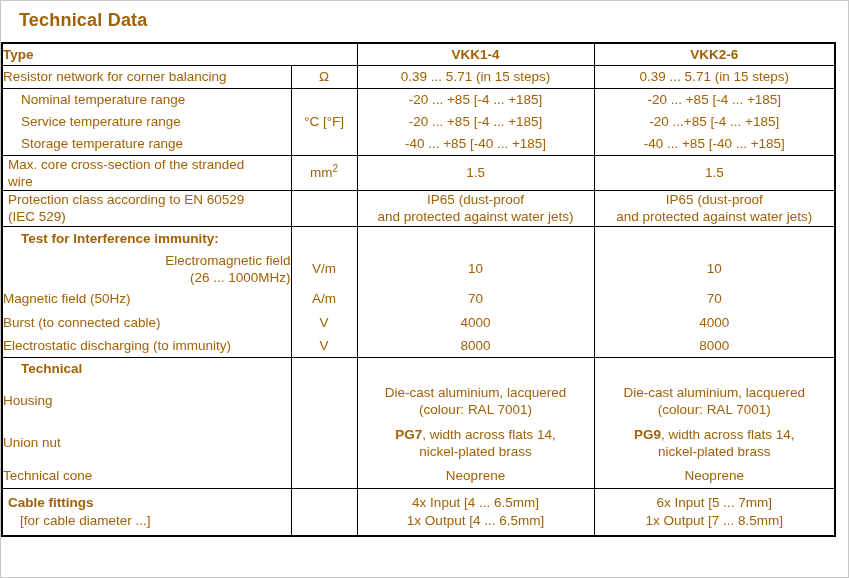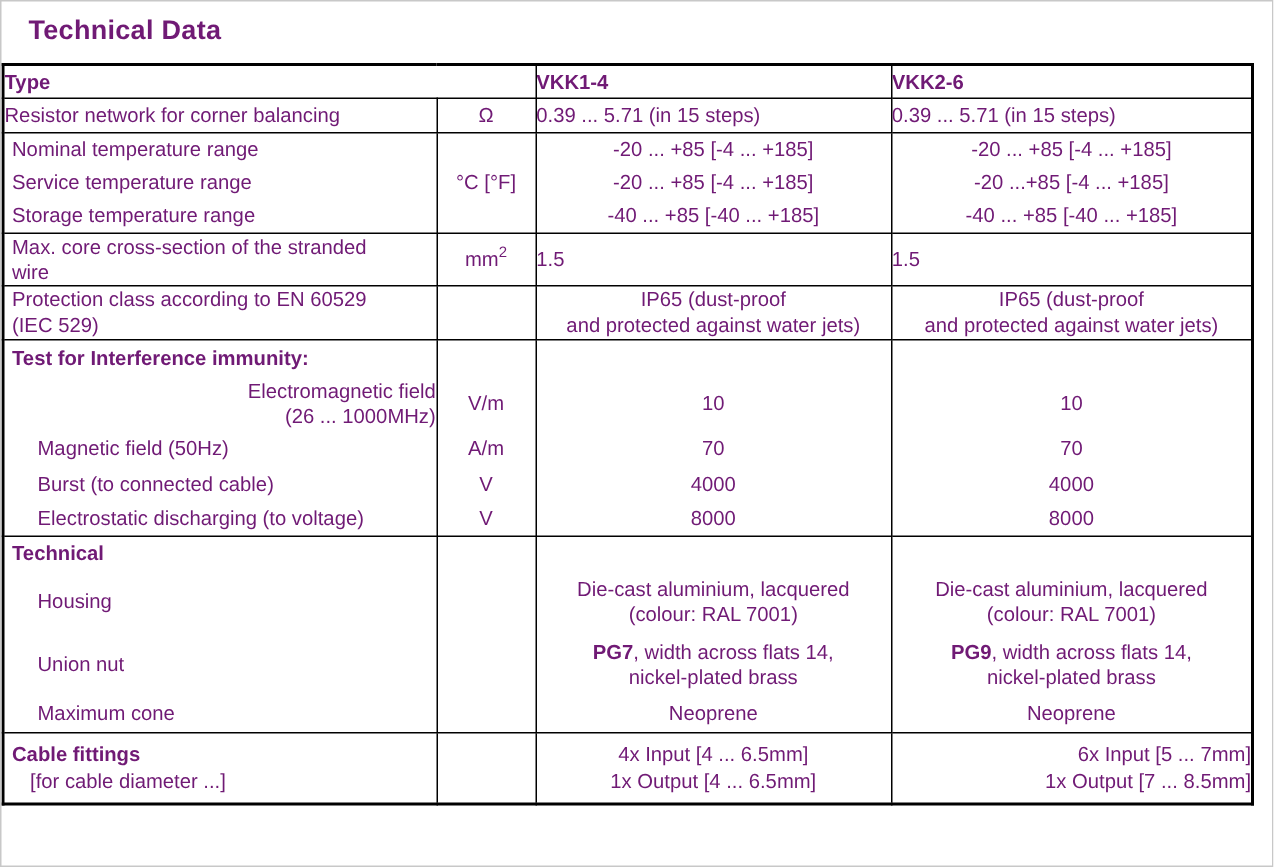--- a/index.html
+++ b/index.html
@@ -3,21 +3,21 @@
 <meta charset="utf-8">
 <style>
   html,body{margin:0;padding:0;background:#fff;}
   .page{
     position:relative;
     width:849px;height:578px;
     background:#fff;
     border:1px solid #c8c8c8;
     box-sizing:border-box;
     font-family:"Liberation Sans", sans-serif;
-    color:#701a75;
+    color:#a16207;
     overflow:hidden;
   }
   .doc-title{
     position:absolute;left:18px;top:9px;
     font-size:18px;font-weight:bold;letter-spacing:0.2px;
   }
   table.tech{
     position:absolute;left:0;top:41px;
     width:833px;
     border-collapse:collapse;
@@ -26,27 +26,27 @@
     border:2px solid #000;
   }
   table.tech td{
     border:1px solid #000;
     padding:0;
     vertical-align:middle;
     overflow:hidden;
   }
   td.lbl{padding-left:5px;text-align:left;}
   td.unit{text-align:center;}
-  td.val{}
+  td.val{text-align:center;}
   .bold{font-weight:bold;}
   .blk{vertical-align:top !important;}
   .line{display:flex;align-items:center;}
   .line.c{justify-content:center;}
-  .line.l{justify-content:flex-start;padding-left:5px;}
-  .line.ind{justify-content:flex-start;padding-left:22px;}
+  .line.l{justify-content:flex-start;padding-left:5px;margin-left:13px;}
+  .line.ind{justify-content:flex-start;}
   .two{display:flex;flex-direction:column;justify-content:center;line-height:17px;}
   .two.c{align-items:center;}
   .two.l{align-items:flex-start;padding-left:5px;}
   
   .h22{height:22px;}
   .h23{height:23px;}
   .h24{height:24px;}
   .h36{height:36px;}
   .h42{height:42px;}
   sup{font-size:10px;line-height:0;}
@@ -137,21 +137,21 @@
 
     <tr style="height:130px">
       <td class="blk">
         <div class="line l h24 bold">Test for Interference immunity:</div>
         <div class="h36 two" style="align-items:flex-end;padding-left:22px;">
           <div>Electromagnetic field</div>
           <div>(26 ... 1000MHz)</div>
         </div>
         <div class="line ind h24">Magnetic field (50Hz)</div>
         <div class="line ind h23">Burst (to connected cable)</div>
-        <div class="line ind h23">Electrostatic discharging (to voltage)</div>
+        <div class="line ind h23">Electrostatic discharging (to immunity)</div>
       </td>
       <td class="blk unit">
         <div class="h24"></div>
         <div class="line c h36">V/m</div>
         <div class="line c h24">A/m</div>
         <div class="line c h23">V</div>
         <div class="line c h23">V</div>
       </td>
       <td class="blk val">
         <div class="h24"></div>
@@ -167,21 +167,21 @@
         <div class="line c h23">4000</div>
         <div class="line c h23">8000</div>
       </td>
     </tr>
 
     <tr style="height:130px">
       <td class="blk">
         <div class="line l h22 bold">Technical</div>
         <div class="line ind h42">Housing</div>
         <div class="line ind h42">Union nut</div>
-        <div class="line ind h24">Maximum cone</div>
+        <div class="line ind h24">Technical cone</div>
       </td>
       <td class="unit"></td>
       <td class="blk val">
         <div class="h22"></div>
         <div class="two c h42">
           <div>Die-cast aluminium, lacquered</div>
           <div>(colour: RAL 7001)</div>
         </div>
         <div class="two c h42">
           <div><span class="bold">PG7</span><span>, width across flats 14,</span></div>
@@ -211,21 +211,21 @@
         </div>
       </td>
       <td class="unit"></td>
       <td>
         <div class="two c" style="line-height:18px;">
           <div>4x Input [4 ... 6.5mm]</div>
           <div>1x Output [4 ... 6.5mm]</div>
         </div>
       </td>
       <td>
-        <div class="two c" style="line-height:18px;align-items:flex-end;">
+        <div class="two c" style="line-height:18px;">
           <div>6x Input [5 ... 7mm]</div>
           <div>1x Output [7 ... 8.5mm]</div>
         </div>
       </td>
     </tr>
 
   </tbody>
     </table>
 </div>
 

